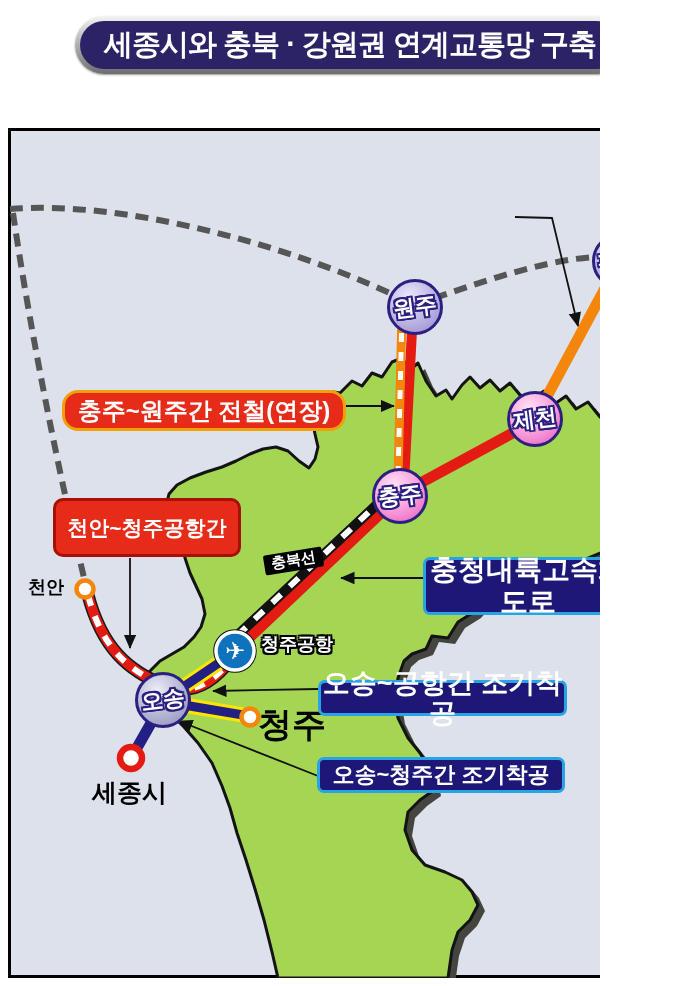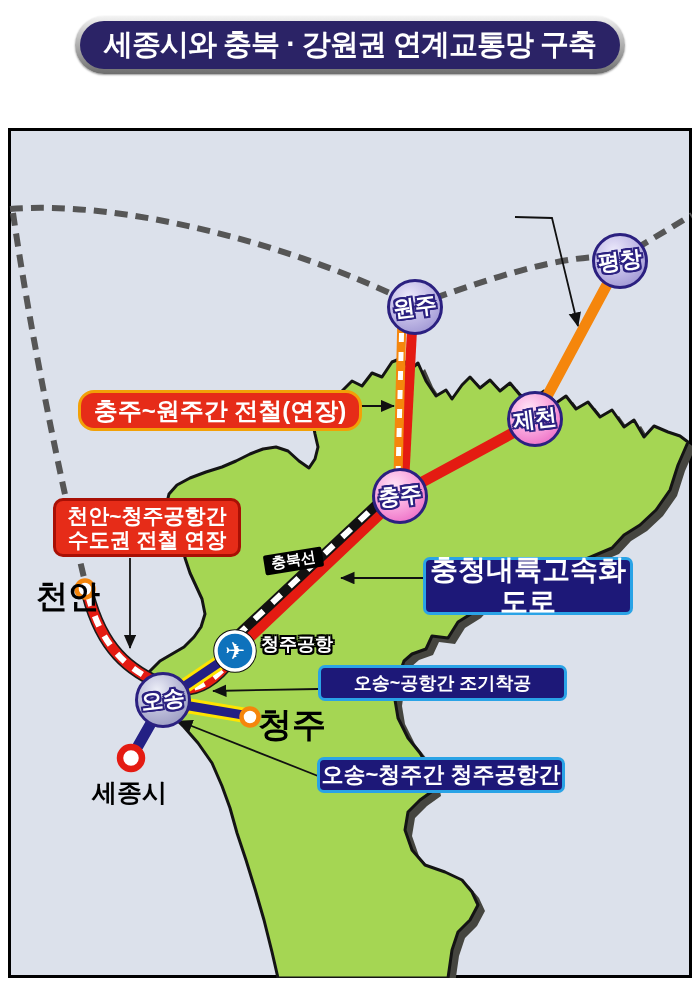--- a/index.html
+++ b/index.html
@@ -1,18 +1,18 @@
 <!DOCTYPE html>
 <html><head>
 <meta charset="utf-8">
 <style>
   * { margin:0; padding:0; box-sizing:border-box; }
   html,body { width:700px; height:986px; background:#ffffff;
     font-family:"Liberation Sans","DejaVu Sans",sans-serif; }
-  .page { position:relative; width:700px; height:986px; overflow:hidden; }
+  .page { position:relative; width:600px; height:986px; overflow:hidden; }
 
   
   .banner-outer{
     position:absolute; left:75px; top:16px; width:550px; height:58px;
     border-radius:40px; padding:5px;
     background:linear-gradient(180deg,#f4f4f4 0%,#c9c9c9 30%,#6e6e6e 100%);
     box-shadow:0 1px 2px rgba(0,0,0,.4);
   }
   .banner-inner{
     width:100%; height:100%; border-radius:34px; background:#2b2366;
@@ -33,25 +33,25 @@
   
   .callout{ position:absolute; display:flex; flex-direction:column;
     align-items:center; justify-content:center; text-align:center;
     font-weight:bold; color:#fff; line-height:1.13; }
   .navy-box{ background:#1d1878; border:3px solid #2aa3e6; border-radius:7px; }
   .red-box-orange{ background:#e62c18; border:3px solid #f2a007; border-radius:16px; }
   .red-box-dark{ background:#e62c18; border:3px solid #a81005; border-radius:10px;margin-left:11px; }
 
   .co-jp   { left:302px; top:65px;  width:205px; height:55px; font-size:22px; }
   .co-jp .l1{ letter-spacing:2px; }
-  .co-cw   { left:70px;  top:262px; width:284px; height:41px; font-size:24px; }
+  .co-cw   { left:54px;  top:262px; width:284px; height:41px; font-size:24px; }
   .co-ca   { left:34px;  top:370px; width:188px; height:59px; font-size:21px; }
   .co-ci   { left:415px; top:429px; width:210px; height:58px; font-size:28px;justify-content:center; }
   .co-ci .l2{ letter-spacing:15px; margin-left:15px; }
-  .co-oa   { left:310px; top:537px; width:249px; height:36px; font-size:18px; }
+  .co-oa   { left:310px; top:552px; width:249px; height:36px; font-size:27px; }
   .co-oc   { left:309px; top:629px; width:248px; height:36px; font-size:22px; }
   .co-cb   { left:256px; top:423px; padding:1px 7px 2px; background:#000;
              color:#fff; font-size:15px; transform:rotate(-9deg); border-radius:2px;}
 
   
   .city{ position:absolute; width:56px; height:56px; border-radius:50%;
     border:3px solid #2b2080; display:flex; align-items:center; justify-content:center; }
   .city-lav { background:radial-gradient(circle at 38% 30%,#eceafb 0%,#c4bde8 45%,#9188cb 100%); }
   .city-pink{ background:radial-gradient(circle at 38% 30%,#ffe4f7 0%,#f9a8de 45%,#e958bd 100%); }
   .city-gray{ background:radial-gradient(circle at 38% 30%,#eceef7 0%,#bcbdd9 45%,#8d8db9 100%); }
@@ -59,21 +59,21 @@
     text-shadow:-2px -2px 0 #2b2080,2px -2px 0 #2b2080,-2px 2px 0 #2b2080,
       2px 2px 0 #2b2080,0 -2px 0 #2b2080,0 2px 0 #2b2080,-2px 0 0 #2b2080,2px 0 0 #2b2080; }
   .c-pyeongchang{ left:584px; top:105px; }
   .c-wonju     { left:379px; top:151px; }
   .c-jecheon   { left:499px; top:263px; }
   .c-chungju   { left:364px; top:340px; }
   .c-osong     { left:127px; top:544px; }
 
   
   .maptext{ position:absolute; font-weight:bold; color:#000; white-space:nowrap; }
-  .t-cheonan { left:20px;  top:447px; font-size:32px;margin-left:8px; }
+  .t-cheonan { left:20px;  top:447px; font-size:18px; }
   .t-cheongju{ left:250px; top:574px; font-size:34px; }
   .t-sejong  { left:84px;  top:648px; font-size:25px; }
   .t-airport { left:253px; top:504px; font-size:18px; color:#fff;
     text-shadow:-2px -2px 0 #000,2px -2px 0 #000,-2px 2px 0 #000,2px 2px 0 #000,
       0 -2px 0 #000,0 2px 0 #000,-2px 0 0 #000,2px 0 0 #000; }
 </style>
 </head>
 <body>
 
 <div class="page">
@@ -155,29 +155,28 @@
     <div class="maptext t-cheonan">천안</div>
     <div class="maptext t-cheongju">청주</div>
     <div class="maptext t-sejong">세종시</div>
     <div class="maptext t-airport">청주공항</div>
 
     <div class="callout red-box-orange co-cw">
       <div>충주~원주간 전철(연장)</div>
     </div>
     <div class="callout red-box-dark co-ca">
       <div>천안~청주공항간</div>
-      <div>수도권 전철 연장</div>
     </div>
     <div class="callout navy-box co-ci">
       <div>충청내륙고속화도로</div>
     </div>
     <div class="callout navy-box co-oa">
       <div>오송~공항간 조기착공</div>
     </div>
     <div class="callout navy-box co-oc">
-      <div>오송~청주간 청주공항간</div>
+      <div>오송~청주간 조기착공</div>
     </div>
     <div class="callout co-cb">
       <div>충북선</div>
     </div>
 
   </div>
 </div>
 
 </body></html>

